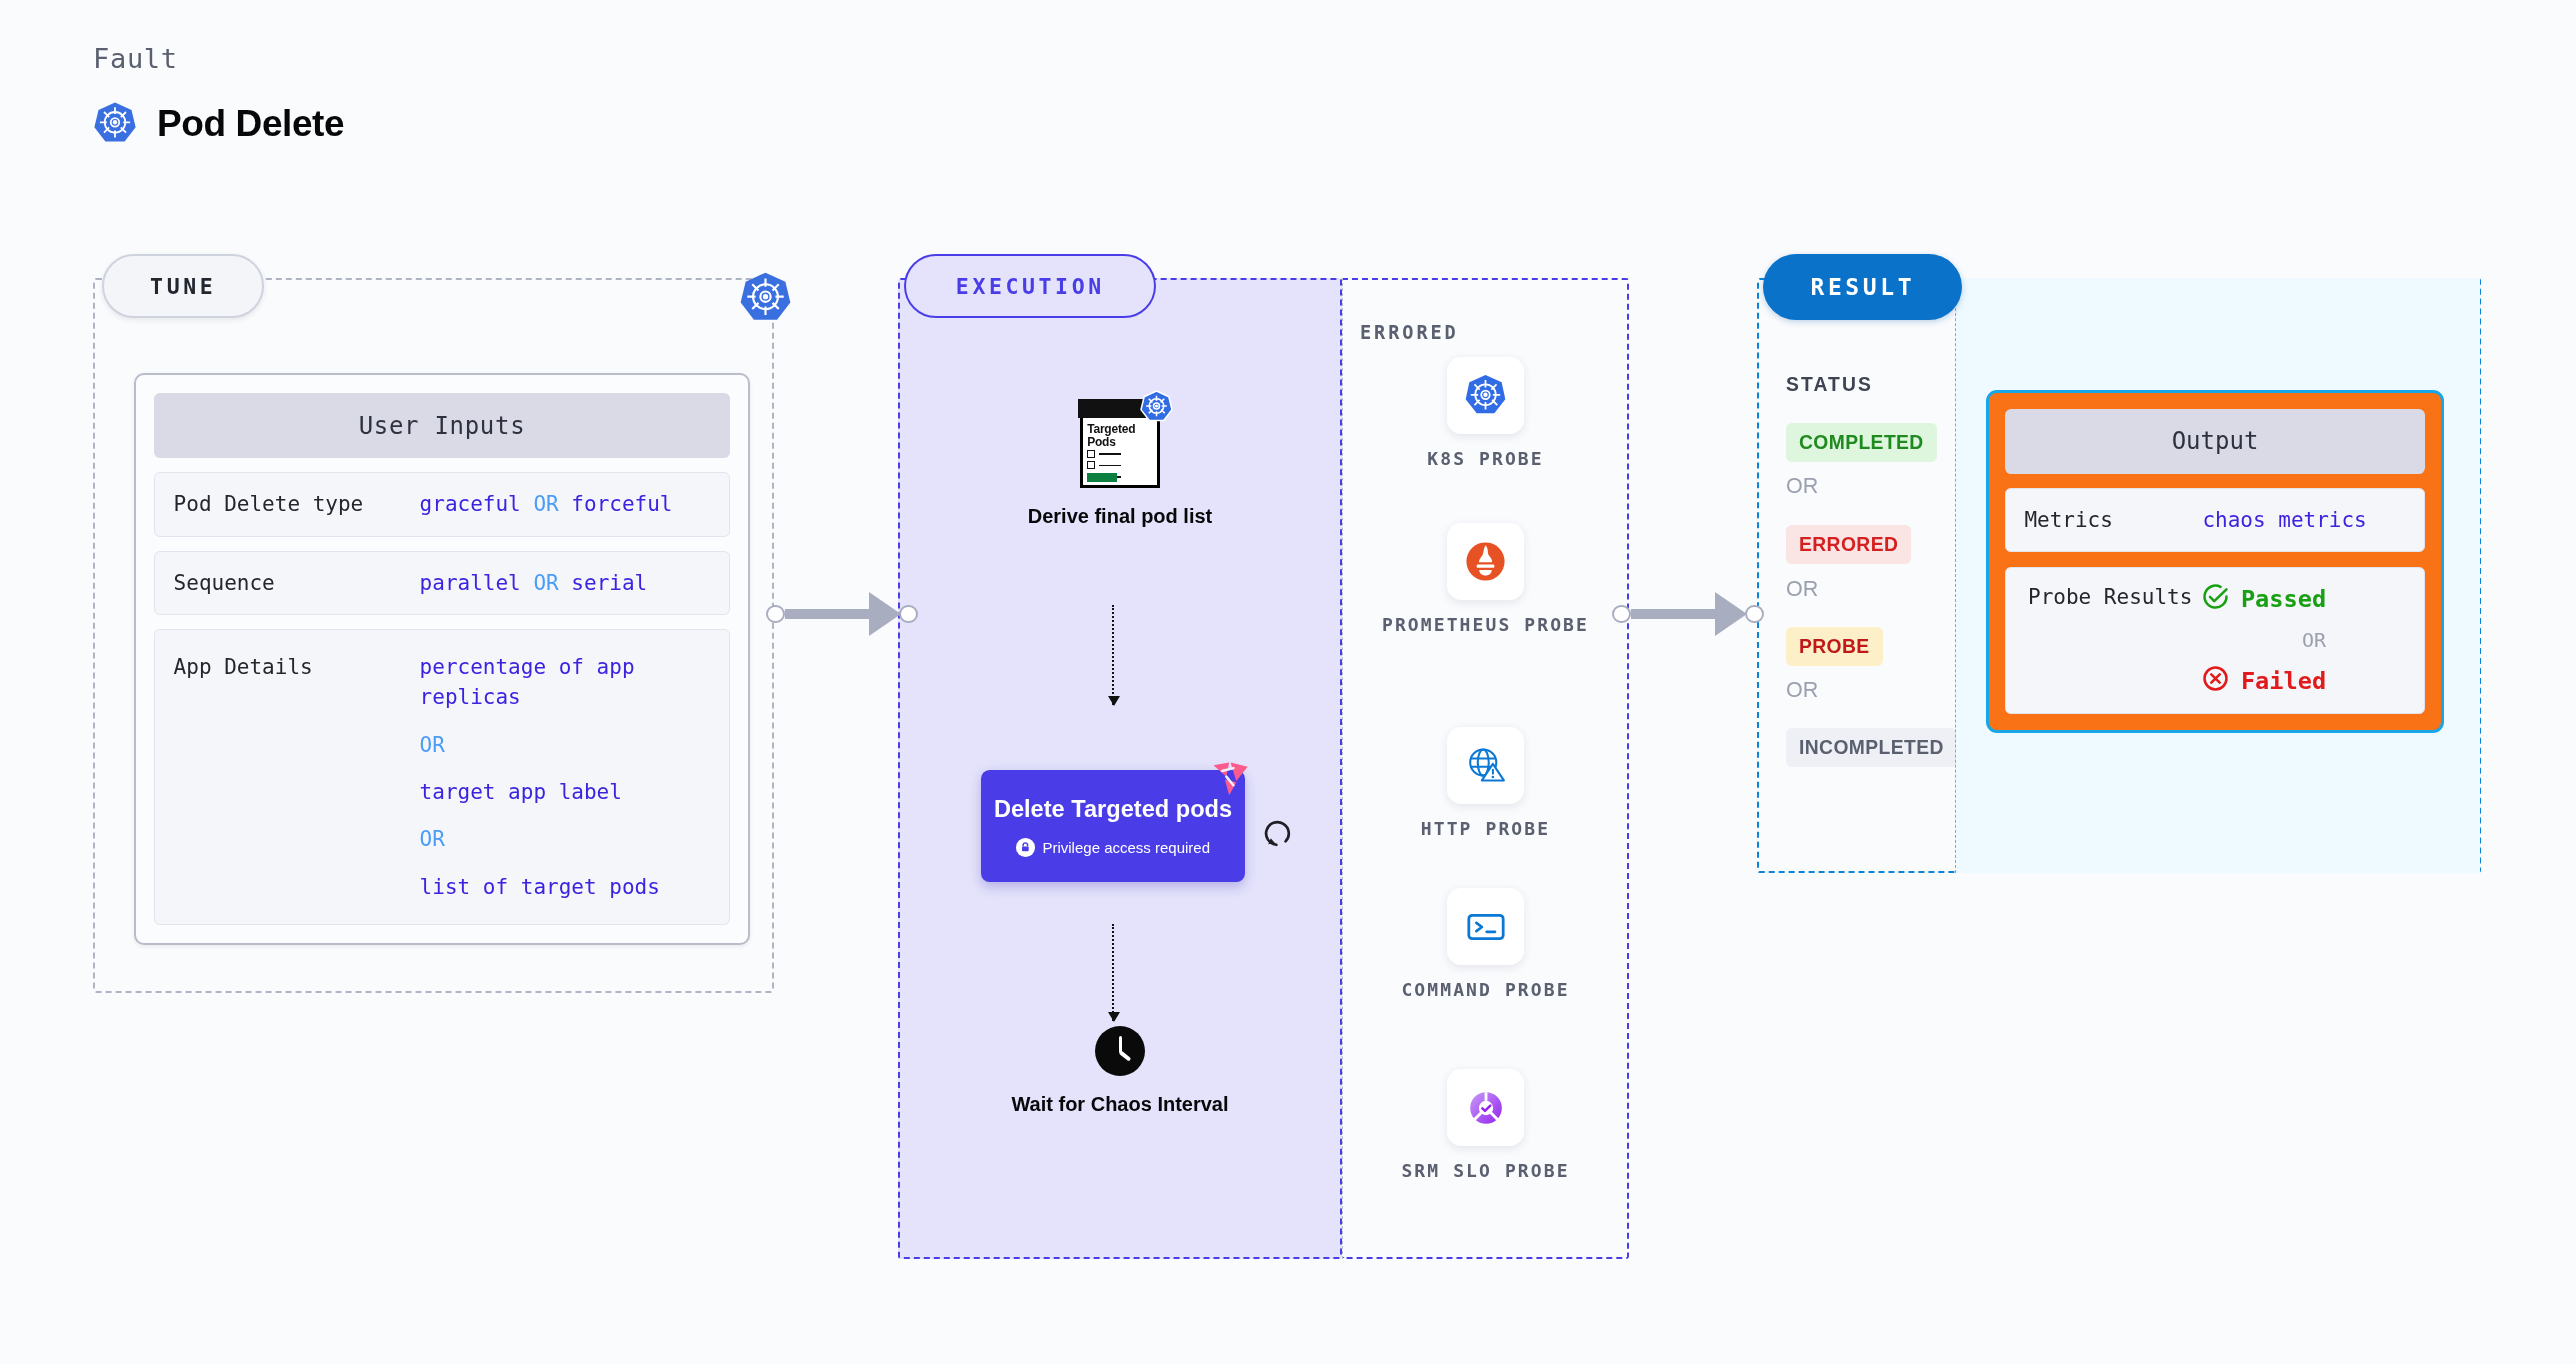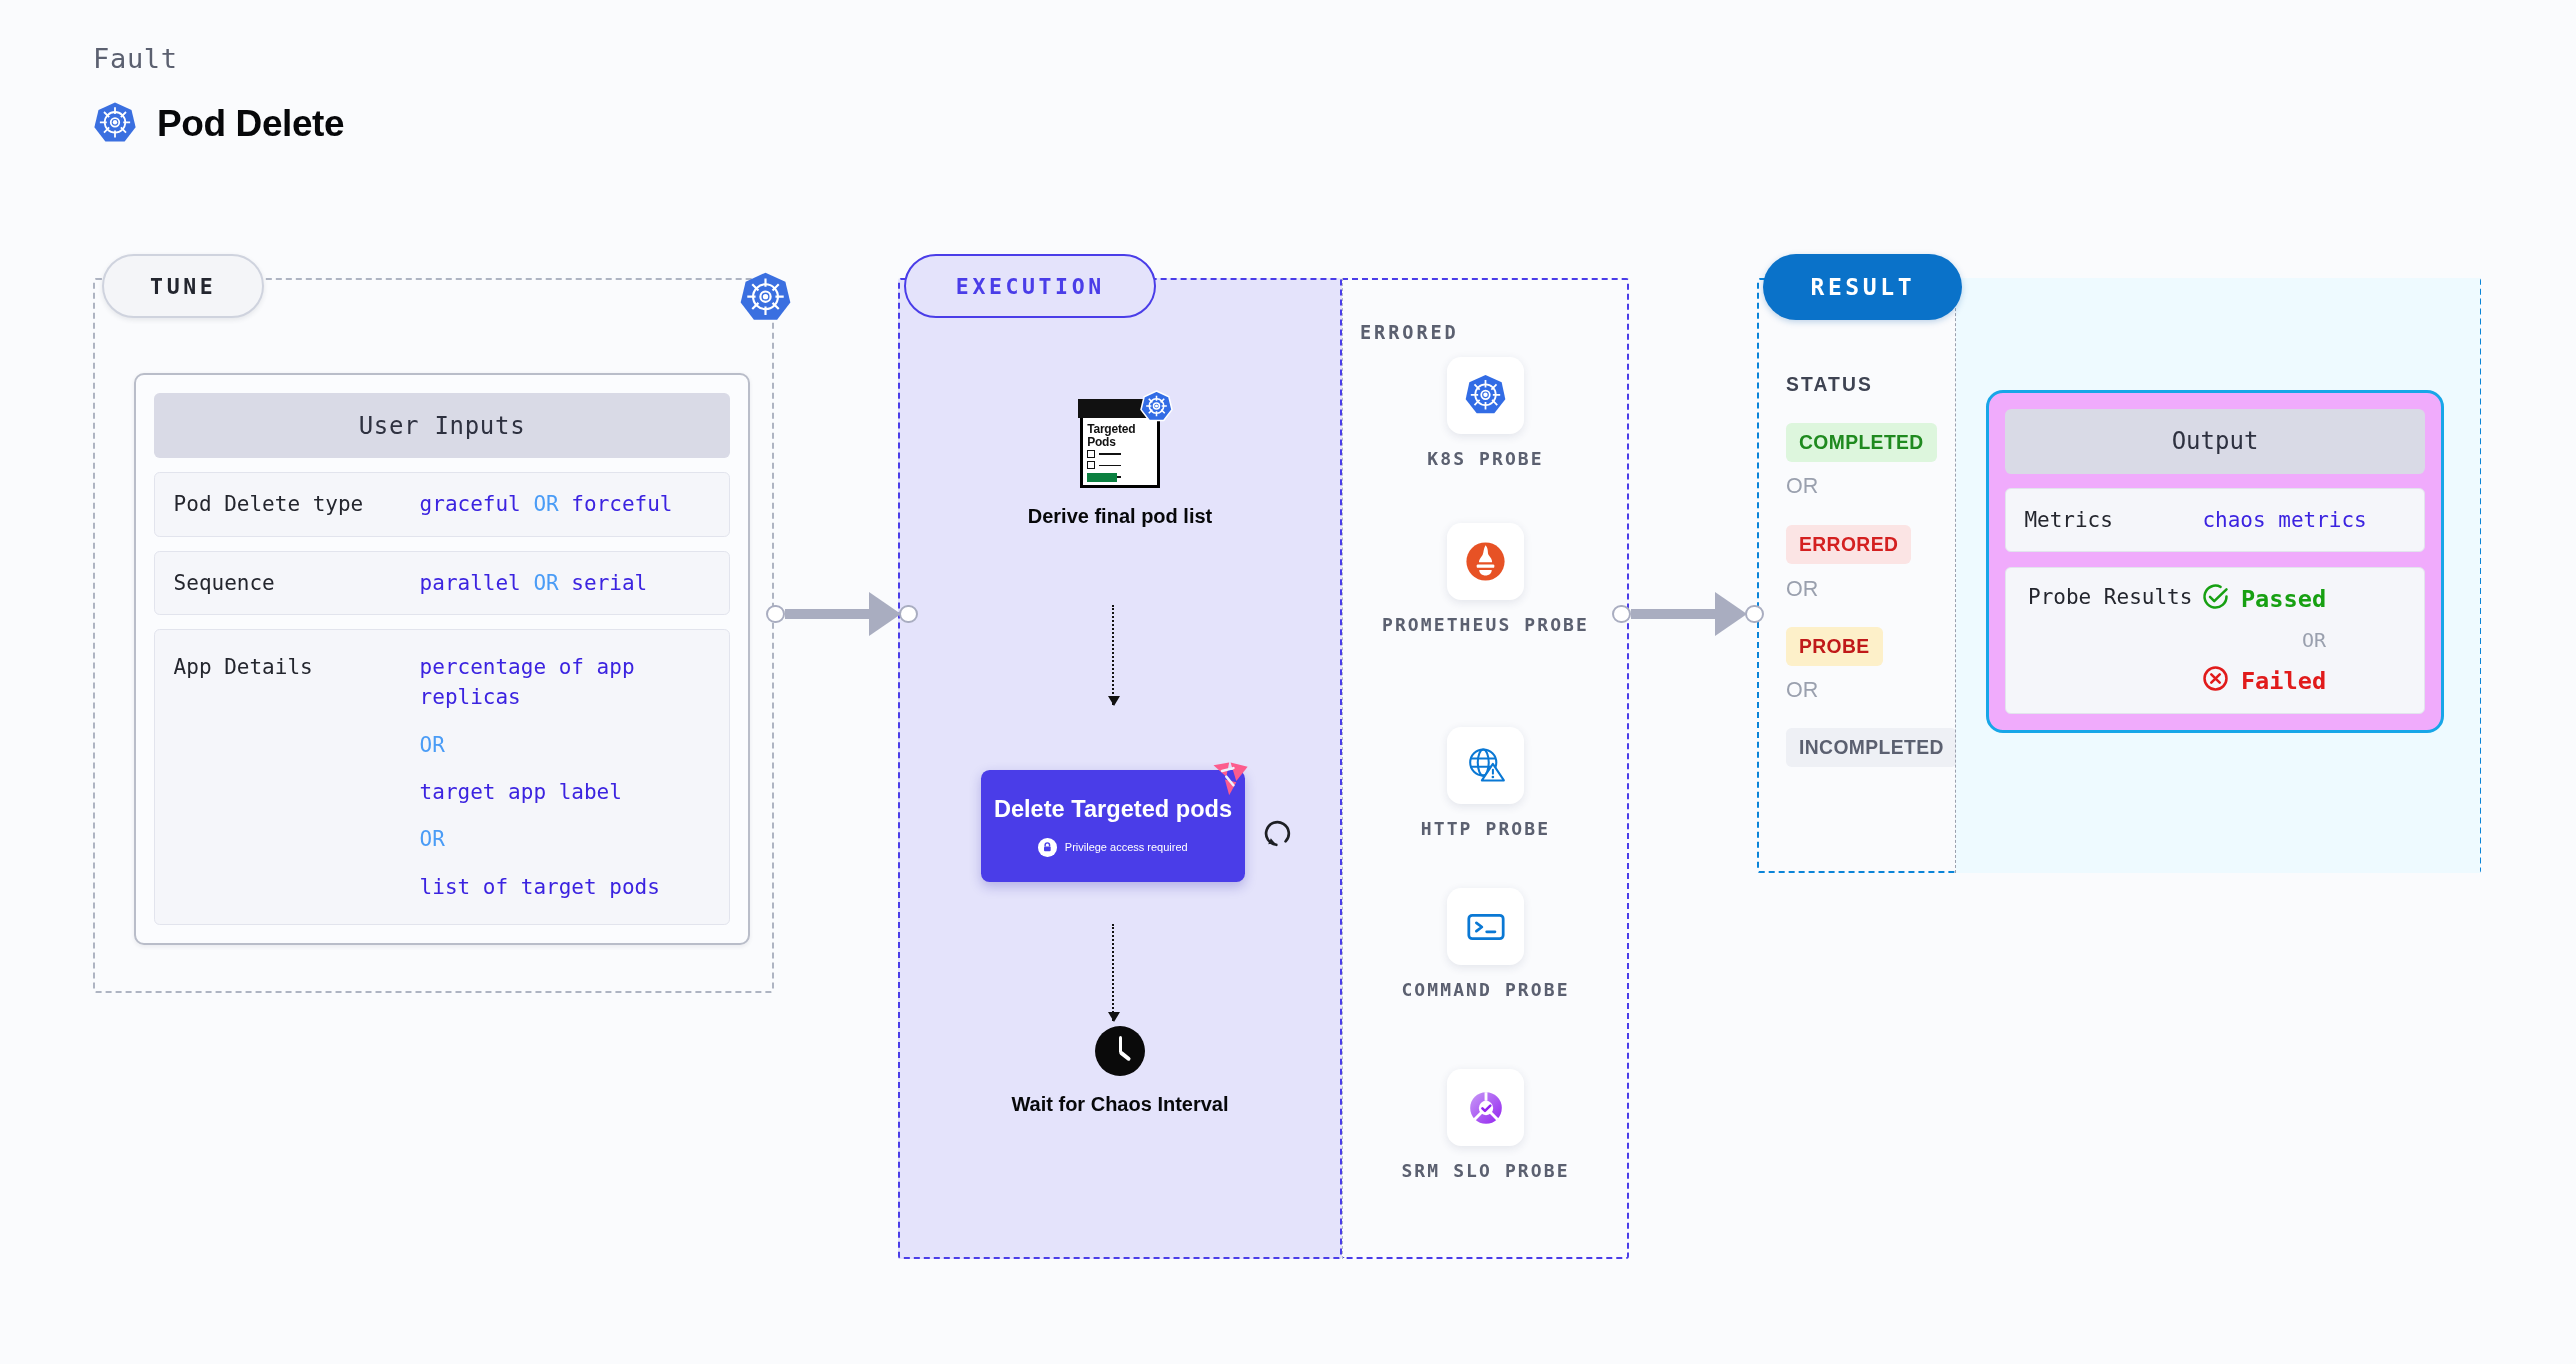--- a/index.html
+++ b/index.html
@@ -144,21 +144,21 @@
   #arrow-2 { left: 1112px; top: 924px; height: 97px; }
 
   #delete-node {
     position: absolute; left: 981px; top: 770px; width: 264px; height: 112px;
     background: #4a3de8; border-radius: 8.6px;
     display: flex; flex-direction: column; align-items: center; justify-content: center;
     box-shadow: 0 4.3px 11.5px rgba(40,30,170,.25);
   }
   #delete-node-title { color: #fff; font-size: 23.6px; font-weight: bold; text-align: center; line-height: 1.25; }
   #delete-node-sub { display: flex; align-items: center; gap: 7.9px; margin-top: 13px; }
-  #delete-node-sub-text { color: #fff; font-size: 11px; }
+  #delete-node-sub-text { color: #fff; font-size: 15px; }
   .lock-circle {
     width: 18.6px; height: 18.6px; border-radius: 50%; background: #fff;
     display: flex; align-items: center; justify-content: center;
   }
   #litmus-corner { position: absolute; right: -7.2px; top: -8.6px; }
   #refresh-icon-wrap { position: absolute; left: 1261px; top: 817px; }
 
   #wait-node { left: 898px; top: 1026px; width: 444px; }
   .clock-icon { width: 50px; height: 50px; border-radius: 50%; background: #0a0a0a; position: relative; }
   .clock-hand-v { position: absolute; left: 23.6px; top: 10px; width: 3.6px; height: 16.5px; background: #fff; border-radius: 2.1px; }
@@ -190,21 +190,21 @@
   .status-or {
     position: absolute; left: 1786px;
     font-size: 21.5px; color: #9aa0ae;
   }
   #output-outer {
     position: absolute; left: 1956px; top: 278px; width: 524px; height: 595px;
     background: #eefaff; z-index: 2;
   }
   #output-card {
     position: absolute; left: 1986px; top: 390px; width: 458px;
-    background: #f0abfc; border: 3.6px solid #17a6e8; border-radius: 17px;
+    background: #f97316; border: 3.6px solid #17a6e8; border-radius: 11px;
     padding: 15.8px; z-index: 4;
   }
   #output-header {
     background: #d9dae6; border-radius: 6.4px; text-align: center; padding: 18.6px 0;
     font-family: "DejaVu Sans Mono", monospace; font-size: 24px; color: #2e3140;
   }
   #probe-results-row { align-items: flex-start; text-align: right; }
   .pr-line { display: flex; align-items: center; gap: 11.5px; }
   .pr-pass { color: #17a012; font-size: 23.6px; font-weight: bold; }
   .pr-fail { color: #e11b1b; font-size: 23.6px; font-weight: bold; }

